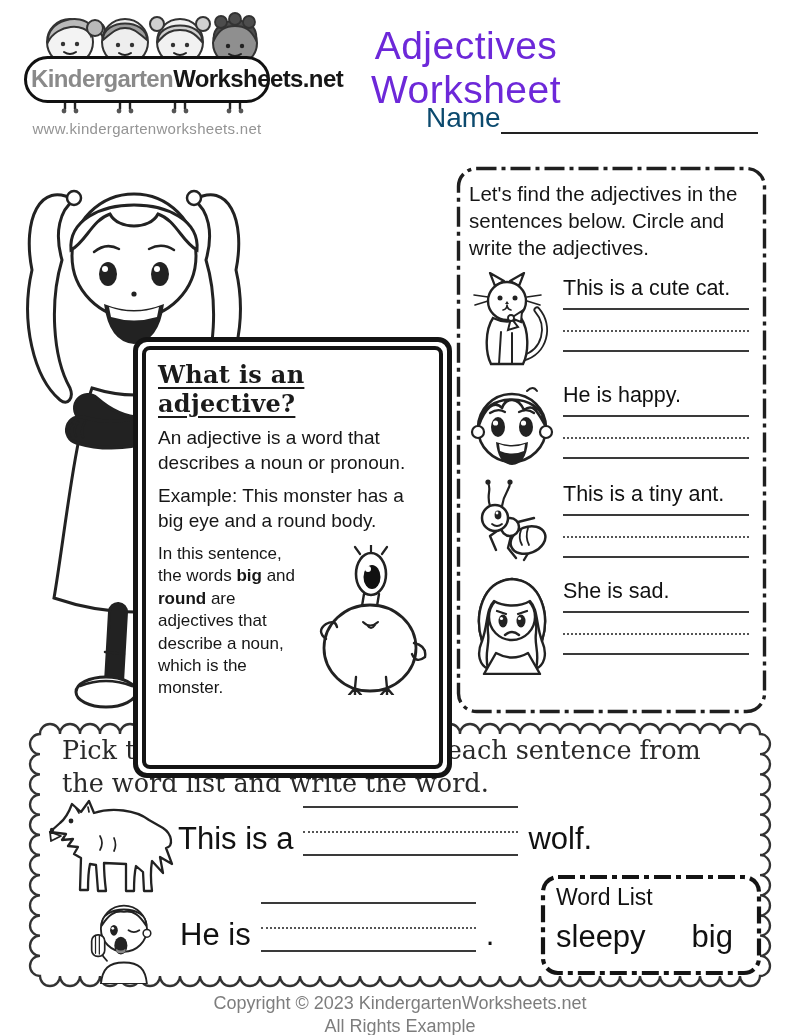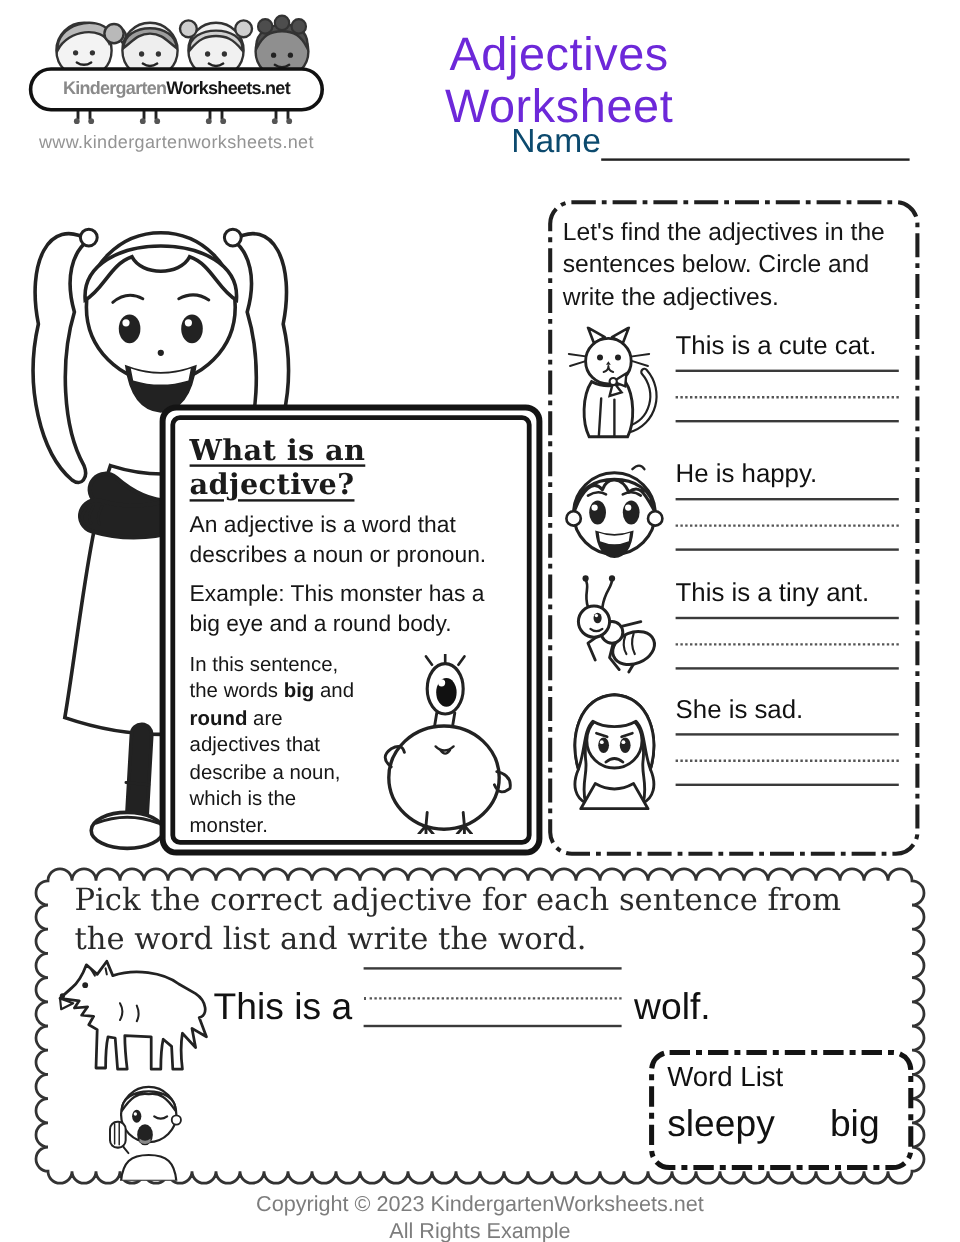--- a/index.html
+++ b/index.html
@@ -5,37 +5,37 @@
   * { margin:0; padding:0; box-sizing:border-box; }
   html,body { background:#fff; }
   body { font-family:"Liberation Sans", sans-serif; color:#1b1b1b; }
   .page { position:relative; width:800px; height:1035px; background:#fff; overflow:hidden; margin:0 auto; }
 
   
   .logo { position:absolute; left:24px; top:6px; width:246px; text-align:center; }
   .logo-kids { display:block; margin:0 auto; }
   .logo-banner { position:relative; margin-top:-14px; background:#fff; border:3px solid #111;
                  border-radius:24px; padding:6px 4px 7px; white-space:nowrap; }
-  .logo-banner span { font-weight:bold; font-size:15px; letter-spacing:-0.6px; }
+  .logo-banner span { font-weight:bold; font-size:24px; letter-spacing:-0.6px; }
   .brand-gray { color:#8a8a8a; }
   .brand-black { color:#161616;text-align:center; }
   .logo-feet { display:block; margin:-1px auto 0; }
   .logo-url { margin-top:5px; font-size:15px; color:#949494; letter-spacing:0.3px; }
 
   .title { position:absolute; left:276px; top:24px; width:380px; text-align:center;
            font-size:39px; font-weight:500; letter-spacing:0.5px; color:#6d28d9; }
 
   .name-row { position:absolute; left:426px; top:100px; width:332px; display:flex; align-items:flex-end; }
   .name-label { font-size:28px; color:#0c4a6e; }
   .name-line { flex:1; height:34px; border-bottom:2.5px solid #222; }
 
   
   .girl { position:absolute; left:8px; top:140px; z-index:1; }
 
-  .sign { position:absolute; left:133px; top:337px; width:319px; height:376px; z-index:2;
+  .sign { position:absolute; left:133px; top:337px; width:319px; height:441px; z-index:2;
           background:#fff; border:5px solid #141414; border-radius:14px; padding:4px; }
   .sign-inner { width:100%; height:100%; border:4px solid #141414; border-radius:8px; padding:8px 12px; overflow:hidden; }
   .sign-heading { font-family:"DejaVu Serif", serif; font-size:24px; font-weight:bold;
                   text-decoration:underline; text-underline-offset:4px; margin:2px 0 8px; letter-spacing:0.3px; }
   .sign-p { font-size:19px; line-height:1.3; margin-bottom:9px; color:#161616; }
   .sign-expl { font-size:17px; line-height:1.32; color:#161616; }
   .sign-expl b { font-weight:bold; }
   .monster { float:right; margin:2px 0 0 4px; }
 
   
@@ -354,20 +354,29 @@
         <circle cx="80" cy="46" r="5" fill="#fff" stroke="#222" stroke-width="2"></circle>
         <ellipse cx="37" cy="42" rx="5" ry="7" fill="#222"></ellipse>
           <circle cx="35.5" cy="39.5" r="1.8" fill="#fff"></circle>
         <path class="ln" d="M56,42 q7,5 14,0" stroke-width="2.4"></path>
         <ellipse cx="46" cy="62" rx="8.5" ry="11.5" fill="#222"></ellipse>
         <path d="M40,66 q6,5 12,0 l0,4 q-6,4 -12,0 Z" fill="#888"></path>
         <rect x="8" y="48" width="17" height="28" rx="8" fill="#fff" stroke="#222" stroke-width="2.2"></rect>
         <path class="ln" d="M13,50 v22 M18,49 v24" stroke-width="1.6"></path>
       </svg>
     </div>
+    <div class="ex2-row row2">
+      <span>He is</span>
+      <div class="lines3 blank">
+        <i class="l-top"></i>
+        <i class="l-mid"></i>
+        <i class="l-bot"></i>
+      </div>
+      <span>.</span>
+    </div>
 
     <div class="wordlist">
       <svg class="wordlist-border" viewBox="0 0 222 102" preserveAspectRatio="none">
         <rect x="3" y="3" width="216" height="96" rx="15" fill="#fff" stroke="#141414" stroke-width="4.2" stroke-dasharray="17 5 5 5"></rect>
       </svg>
       <div class="wl-title">Word List</div>
       <div class="wl-words">
         <span>sleepy</span>
         <span>big</span>
       </div>

